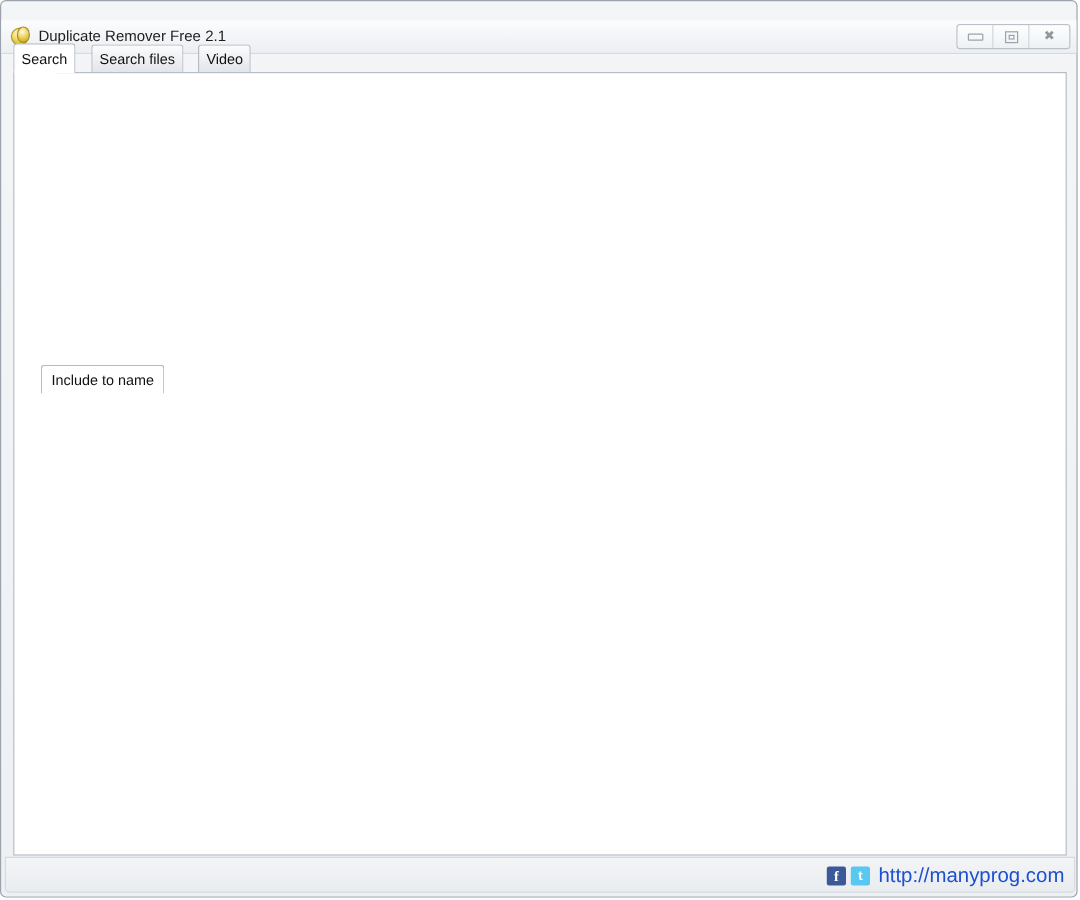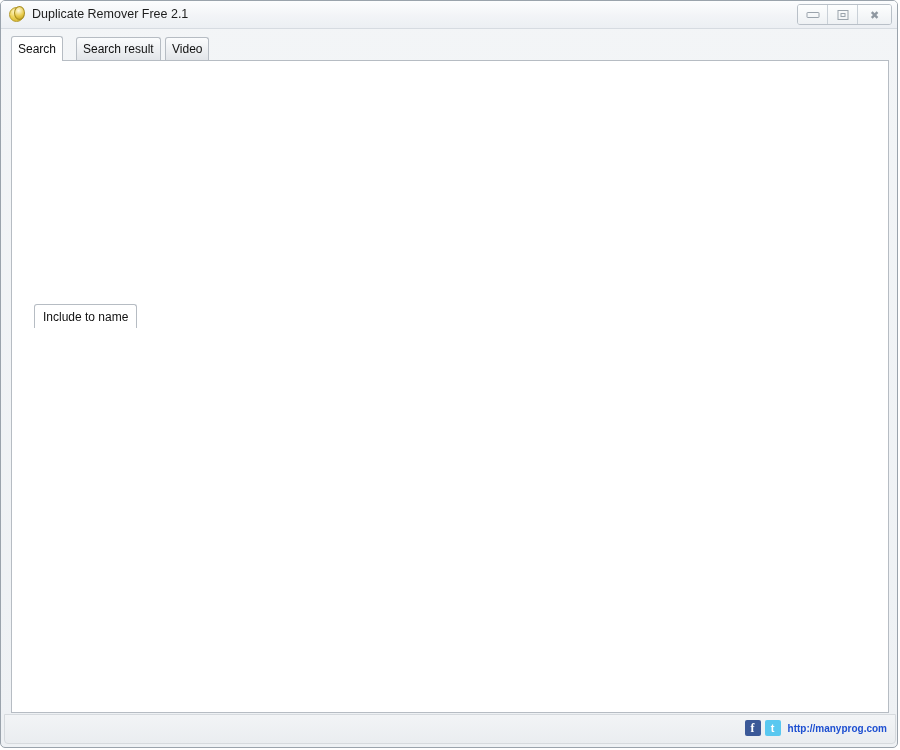--- a/index.html
+++ b/index.html
@@ -22,21 +22,21 @@
     border: 1px solid #9aa3ac;
     border-radius: 5px;
     background: linear-gradient(to bottom, #f3f5f7 0%, #eef1f4 100%);
     box-sizing: border-box;
     overflow: hidden;
   }
 
   
   .titlebar {
     position: absolute;
-    left: 0; top: 0;
+    left: 0; top: 16px;
     width: 898px; height: 28px;
     background: linear-gradient(to bottom, #fcfdfe 0%, #f2f4f7 55%, #eceff3 100%);
     border-bottom: 1px solid #d6dbe1;
     box-sizing: border-box;
   }
   .app-icon {
     position: absolute; left: 8px; top: 5px;
     width: 17px; height: 17px;
   }
   .app-icon .disc {
@@ -379,25 +379,24 @@
     flex: 0 0 auto;
     font-weight: bold;
     font-size: 12px;
     line-height: 16px;
     text-align: center;
     color: #ffffff;
   }
   .sicon.fb { background: #3b5998; font-family: "Liberation Serif", serif; }
   .sicon.tw { background: #59c8f0; font-size: 11px; }
   .url {
-    font-size: 10px;
+    font-size: 17px;
     color: #1d4fd1;
     white-space: nowrap;
     margin-left: 3px;
-    font-weight: bold;
   }
 </style>
 </head>
 <body>
 
 <div class="window">
 
   <div class="titlebar">
     <div class="app-icon">
       <div class="disc"></div>
@@ -415,21 +414,21 @@
       <div class="win-btn">
         <div class="gl">✖</div>
       </div>
     </div>
   </div>
 
   <div class="tabpage"></div>
 
   <div class="tabstrip">
     <div class="tab active tab-t0">Search</div>
-    <div class="tab tab-t1">Search result</div>
+    <div class="tab tab-t1">Search files</div>
     <div class="tab tab-t2">Video</div>
   </div>
   <div class="tabpage-mask"></div>
 
   <div class="group" style="left:23px; top:69px; width:853px; height:113px;">
     <div class="group-title">Comparsion type</div>
 
     <div class="radio-row" style="left:9px; top:20px;">
       <div class="radio on"></div>
       <div class="radio-label">Strong duplicate</div>

